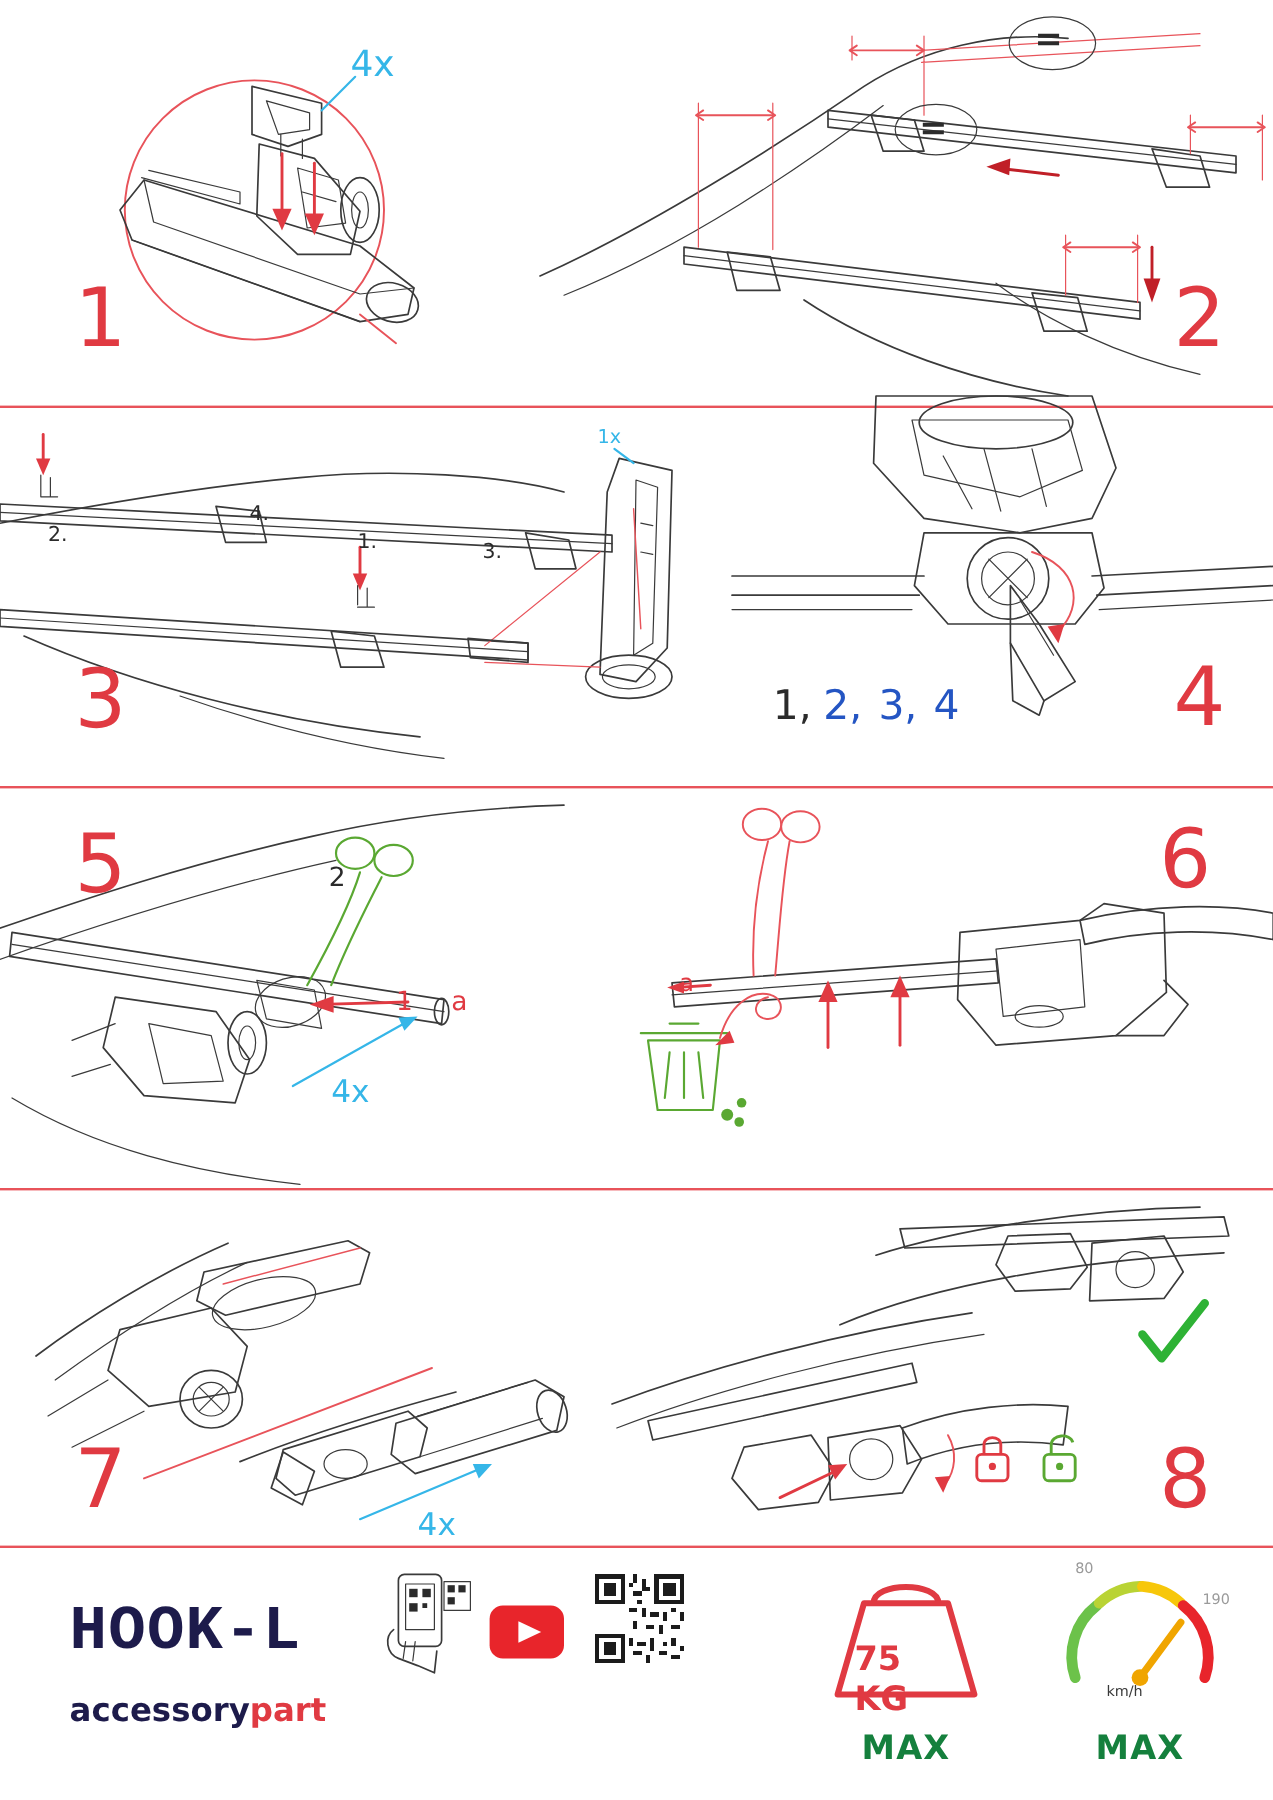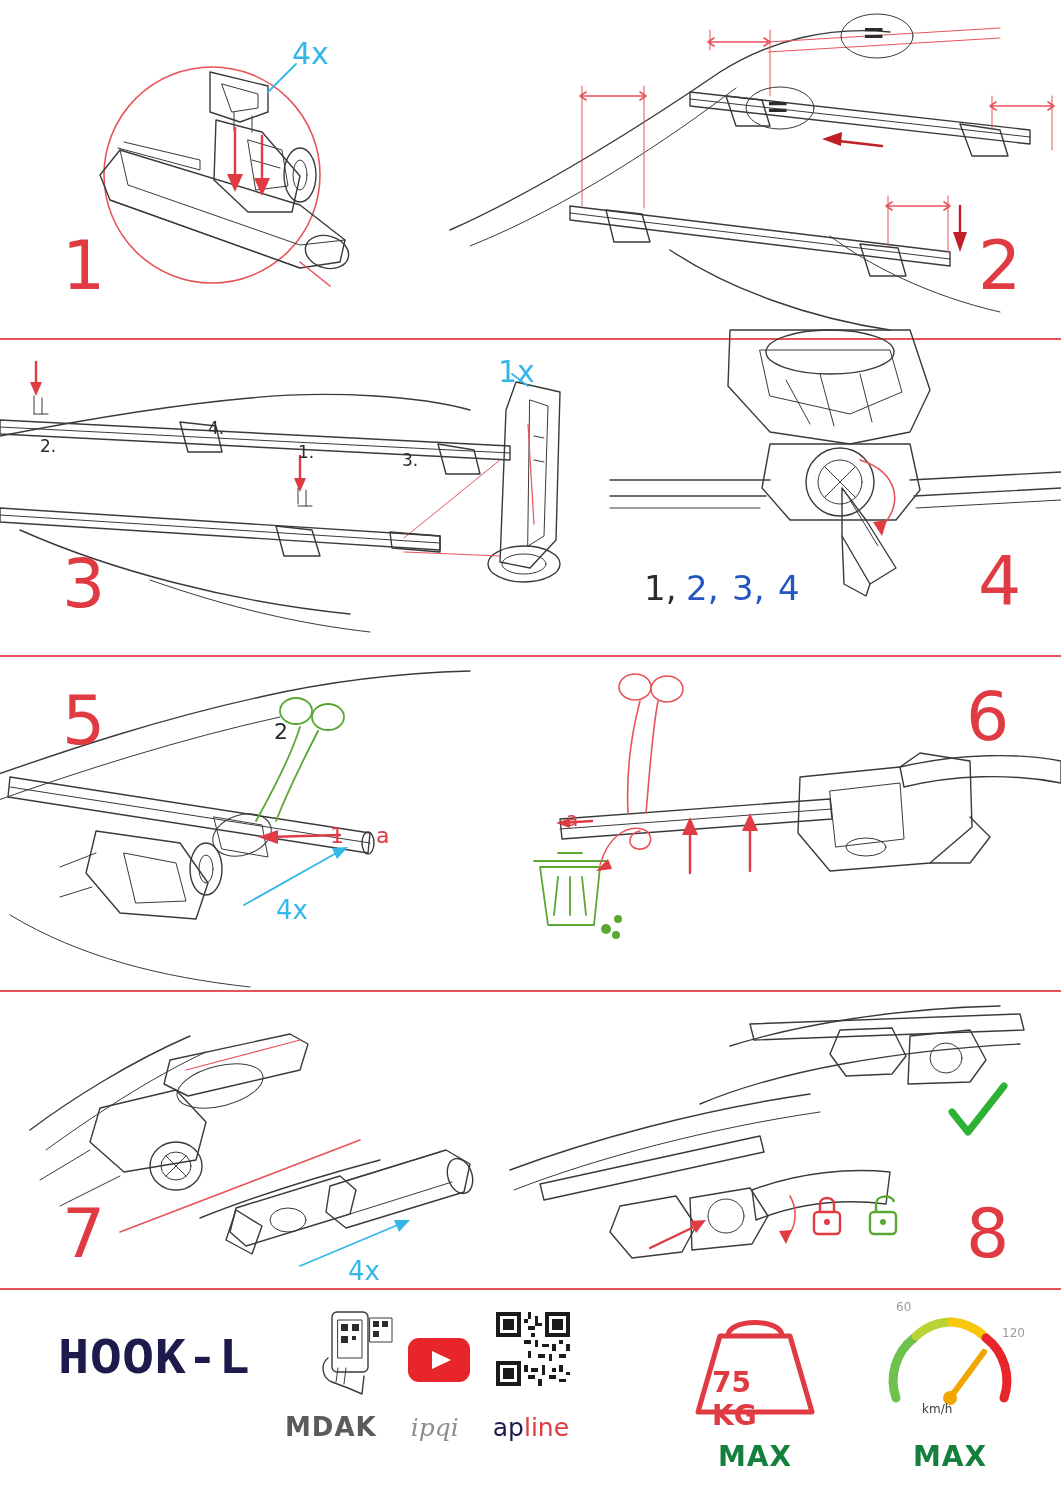--- a/index.html
+++ b/index.html
@@ -175,21 +175,21 @@
       <ellipse cx="524" cy="224" rx="36" ry="18" class="ln"></ellipse>
       <ellipse cx="524" cy="224" rx="22" ry="10" class="ln2"></ellipse>
       <path class="red" d="M528 84 L534 184" style="stroke-width:1.2"></path>
 
       <path class="red" style="stroke-width:1" d="M404 198 L500 120 M404 212 L500 216"></path>
 
       <path class="ln" d="M390 192 L440 196 L440 212 L392 208 Z"></path>
 
       <path class="blue" d="M528 46 L512 34"></path>
     </svg>
-    <div class="lbl lbl-blue" style="left:498px;top:14px;font-size:30px;">1x</div>
+    <div class="lbl lbl-blue" style="left:498px;top:14px;font-size:16px;">1x</div>
     <div class="lbl lbl-dark" style="left:298px;top:102px;font-size:17px;">1.</div>
     <div class="lbl lbl-dark" style="left:40px;top:96px;font-size:17px;">2.</div>
     <div class="lbl lbl-dark" style="left:402px;top:110px;font-size:17px;">3.</div>
     <div class="lbl lbl-dark" style="left:208px;top:78px;font-size:17px;">4.</div>
     <div class="stepnum" style="left:62px;top:210px;">3</div>
   </div>
 
   <div class="panel" style="left:610px;top:340px;width:451px;height:315px;">
     <svg width="451" height="315" viewBox="0 0 451 315">
 
@@ -369,26 +369,22 @@
         <circle cx="383" cy="222" r="3" fill="#5aa832"></circle>
       </g>
 
       <path d="M452 112 L468 132 L504 86" fill="none" stroke="#2eb235" stroke-width="7" stroke-linecap="round" stroke-linejoin="round"></path>
     </svg>
     <div class="stepnum" style="left:466px;top:200px;">8</div>
   </div>
 
   <div class="footer">
     <div class="brand">HOOK-L</div>
-
-    <div class="logo-row">
-      <span class="logo-mdak">MDAK</span>
-      <span class="logo-ipqi">ipqi</span>
-      <span class="logo-apline"><span>ap</span><span class="li">line</span></span>
-    </div>
+    <div class="brand-sub"><span>accessory</span><span class="part">part</span></div>
+
 
     <svg style="position:absolute;left:318px;top:20px;" width="80" height="90" viewBox="0 0 80 90">
       <rect x="14" y="2" width="36" height="60" rx="5" class="ln"></rect>
       <rect x="20" y="10" width="24" height="38" class="ln2"></rect>
       <rect x="23" y="14" width="7" height="7" fill="#2b2b2b"></rect>
       <rect x="34" y="14" width="7" height="7" fill="#2b2b2b"></rect>
       <rect x="23" y="26" width="7" height="7" fill="#2b2b2b"></rect>
       <rect x="34" y="26" width="4" height="4" fill="#2b2b2b"></rect>
       <rect x="52" y="8" width="22" height="24" class="ln2"></rect>
       <rect x="55" y="11" width="6" height="6" fill="#2b2b2b"></rect>
@@ -458,19 +454,19 @@
     <div class="maxlbl" style="left:690px;top:150px;width:130px;text-align:center;">MAX</div>
 
     <svg style="position:absolute;left:880px;top:12px;" width="140" height="120" viewBox="0 0 140 120">
       <path d="M16 96 A 54 54 0 0 1 34 36" fill="none" stroke="#6cc24a" stroke-width="9" stroke-linecap="round"></path>
       <path d="M36 34 A 54 54 0 0 1 70 20" fill="none" stroke="#b9d334" stroke-width="9" stroke-linecap="round"></path>
       <path d="M72 20 A 54 54 0 0 1 104 34" fill="none" stroke="#f7c70a" stroke-width="9" stroke-linecap="round"></path>
       <path d="M106 36 A 54 54 0 0 1 124 96" fill="none" stroke="#e8252b" stroke-width="9" stroke-linecap="round"></path>
       <circle cx="70" cy="96" r="7" fill="#f0a500"></circle>
       <path d="M70 96 L104 50" stroke="#f0a500" stroke-width="6" stroke-linecap="round" fill="none"></path>
     </svg>
-    <div class="spd-num" style="left:896px;top:10px;">60</div>
-    <div class="spd-num" style="left:1002px;top:36px;">120</div>
+    <div class="spd-num" style="left:896px;top:10px;">80</div>
+    <div class="spd-num" style="left:1002px;top:36px;">190</div>
     <div class="kmh" style="left:922px;top:112px;">km/h</div>
     <div class="maxlbl" style="left:880px;top:150px;width:140px;text-align:center;">MAX</div>
   </div>
 
 </div>
 
 </body></html>

